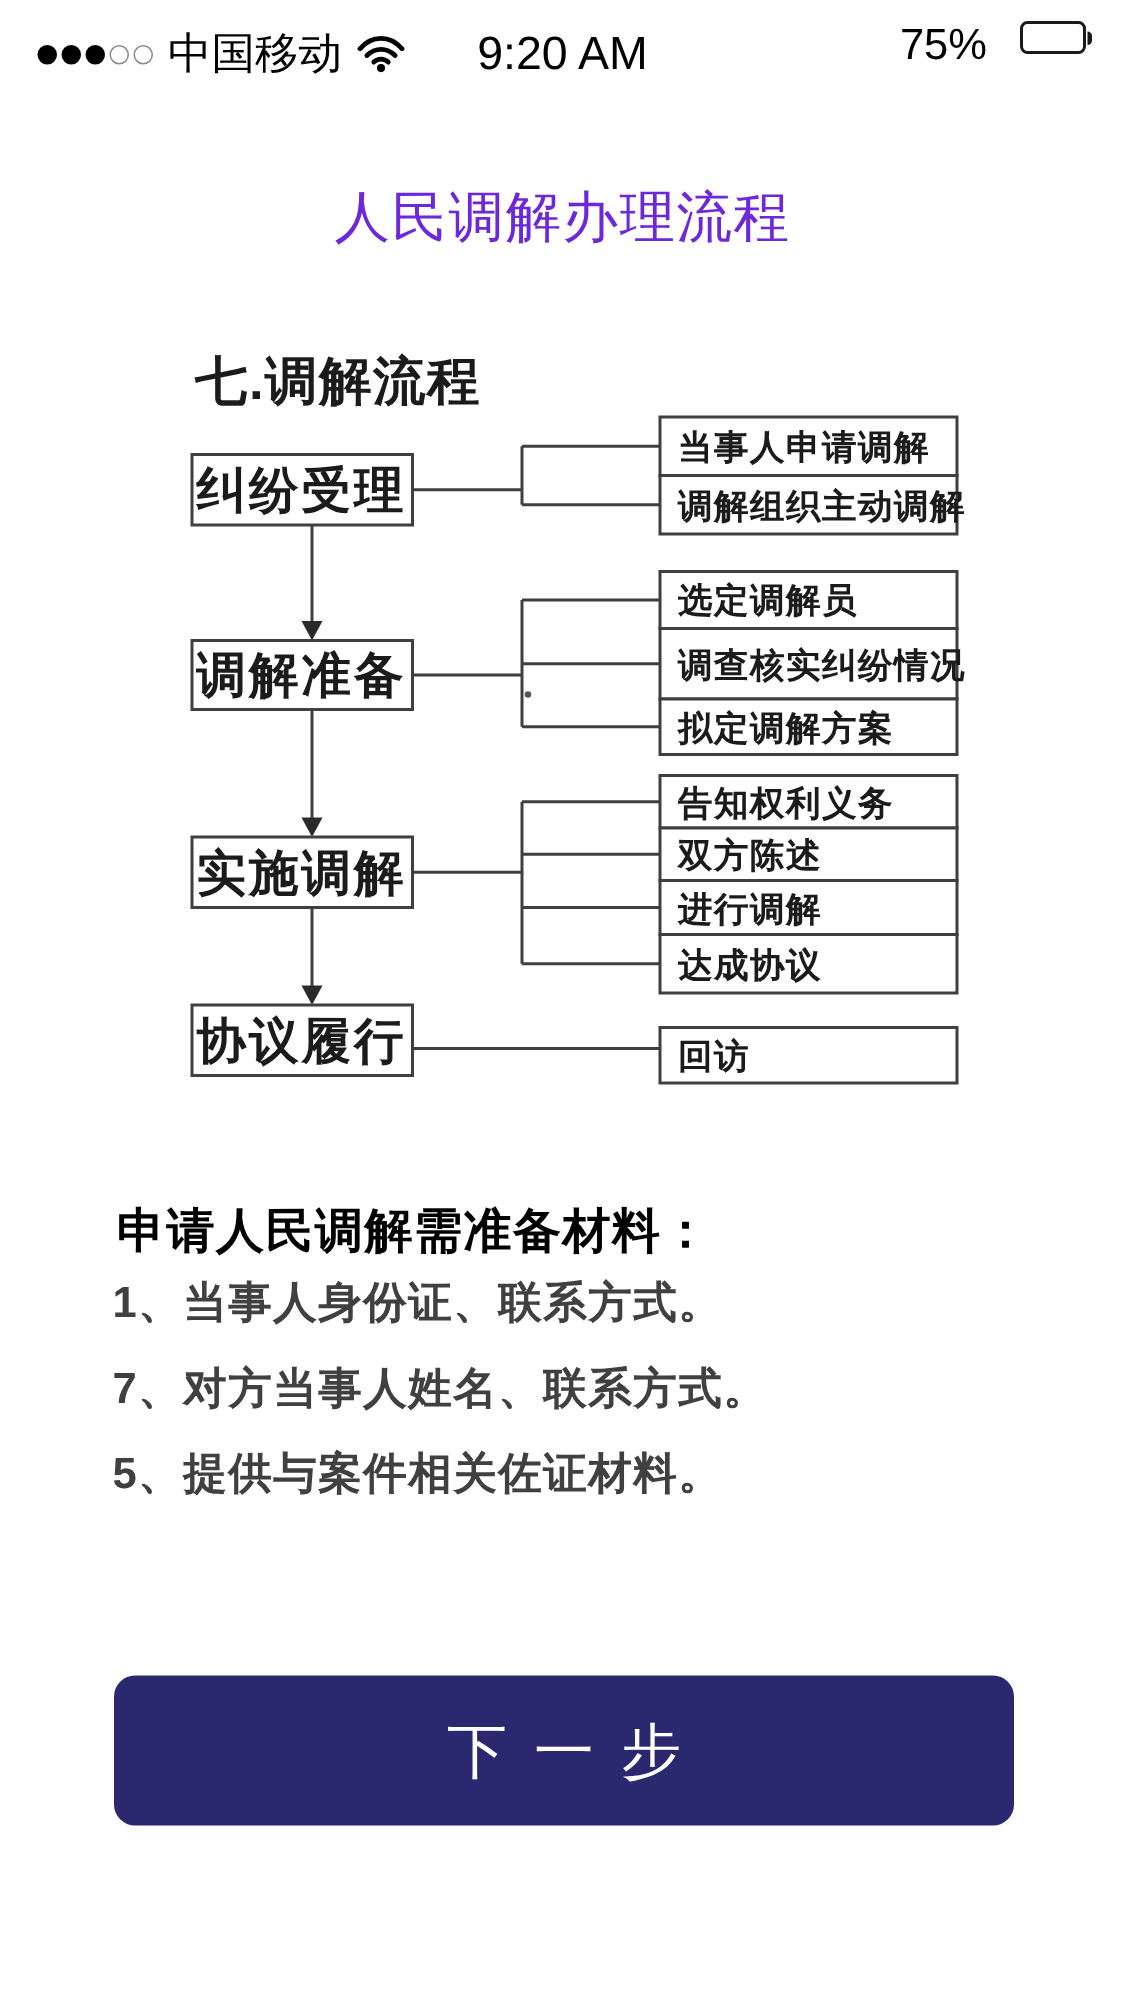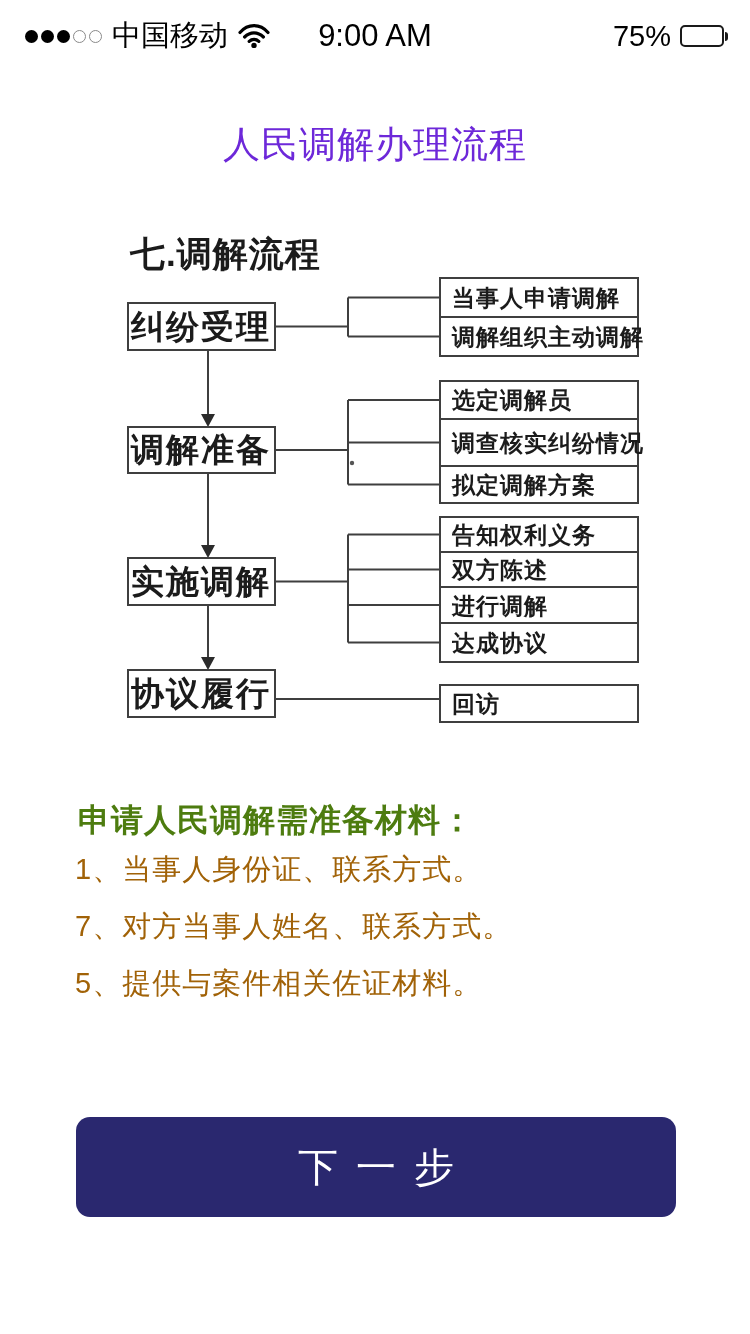--- a/index.html
+++ b/index.html
@@ -17,21 +17,21 @@
   .signal-dots{display:flex;align-items:center;gap:3px;margin-right:4px;}
   .signal-dots .dot{width:13px;height:13px;border-radius:50%;box-sizing:border-box;}
   .signal-dots .dot.filled{background:#000;}
   .signal-dots .dot.hollow{border:1.5px solid #8a8a8a;background:transparent;}
   .carrier{font-size:29px;color:#000;}
   .wifi{margin-left:4px;display:flex;align-items:center;}
   .sb-time{
     position:absolute;left:0;right:0;top:0;height:44px;line-height:44px;
     text-align:center;font-size:31px;color:#000;
   }
-  .sb-right{position:absolute;right:22px;top:0;height:44px;display:flex;align-items:center;gap:9px;}
+  .sb-right{position:absolute;right:22px;top:0;height:44px;display:flex;align-items:flex-start;gap:22px;}
   .batt-pct{font-size:29px;color:#000;}
   .battery{display:flex;align-items:center;}
   .batt-body{
     width:44px;height:22px;border:2px solid #1a1a1a;border-radius:5px;
     box-sizing:border-box;padding:2px;background:#fff;
   }
   .batt-fill{height:100%;background:#000;border-radius:2px;}
   .batt-cap{width:3px;height:9px;background:#1a1a1a;border-radius:0 3px 3px 0;margin-left:1px;}
   
   .page-title{
@@ -42,25 +42,25 @@
   .flowchart{position:absolute;top:220px;left:0;}
   .flowchart text{font-family:"Liberation Sans","DejaVu Sans",sans-serif;fill:#1b1b1b;font-weight:bold;}
   .flowchart .hd{font-size:35px;letter-spacing:1px;}
   .flowchart .step-label{font-size:33px;letter-spacing:2px;text-anchor:middle;}
   .flowchart .sub-label{font-size:23px;letter-spacing:1px;}
   .flowchart rect{fill:#ffffff;stroke:#3f3f3f;stroke-width:2;}
   .flowchart line{stroke:#3f3f3f;stroke-width:2;}
   .flowchart .arrowhead{fill:#2b2b2b;stroke:none;}
   
   .materials-heading{
-    position:absolute;top:799px;left:78px;font-size:32px;font-weight:bold;color:#4d7c0f;
+    position:absolute;top:799px;left:78px;font-size:32px;font-weight:bold;color:#000000;
     letter-spacing:1px;
   }
   .materials-list{position:absolute;top:852px;left:75px;}
-  .materials-item{font-size:29px;line-height:34px;color:#a16207;margin-bottom:23px;letter-spacing:1px;}
+  .materials-item{font-size:29px;line-height:34px;color:#404040;margin-bottom:23px;letter-spacing:1px;font-weight:bold;}
   
   .next-button{
     position:absolute;left:76px;top:1117px;width:600px;height:100px;
     background:#2A286F;border:none;border-radius:14px;cursor:pointer;
     display:flex;align-items:center;justify-content:center;
   }
   .next-button span{
     color:#ffffff;font-size:40px;letter-spacing:18px;padding-left:18px;
     font-family:"Liberation Sans","DejaVu Sans",sans-serif;
   }
@@ -80,21 +80,21 @@
     <span class="carrier">中国移动</span>
     <span class="wifi">
       <svg width="32" height="26" viewBox="0 0 32 26">
         <path d="M2 9.5 C6 4.8, 11 2.6, 16 2.6 C21 2.6, 26 4.8, 30 9.5" fill="none" stroke="#000" stroke-width="3.2" stroke-linecap="round"></path>
         <path d="M6.6 14 C9.5 11.2, 12.6 9.9, 16 9.9 C19.4 9.9, 22.5 11.2, 25.4 14" fill="none" stroke="#000" stroke-width="3.2" stroke-linecap="round"></path>
         <path d="M11.2 18.4 C12.7 17, 14.2 16.4, 16 16.4 C17.8 16.4, 19.3 17, 20.8 18.4" fill="none" stroke="#000" stroke-width="3.2" stroke-linecap="round"></path>
         <circle cx="16" cy="22.4" r="2.7" fill="#000"></circle>
       </svg>
     </span>
   </div>
-  <div class="sb-time">9:00 AM</div>
+  <div class="sb-time">9:20 AM</div>
   <div class="sb-right">
     <span class="batt-pct">75%</span>
     <span class="battery">
       <span class="batt-body"><span class="batt-fill" style="width: 80%;"></span></span>
       <span class="batt-cap"></span>
     </span>
   </div>
 </div>
 
 <div class="page-title">人民调解办理流程</div>

